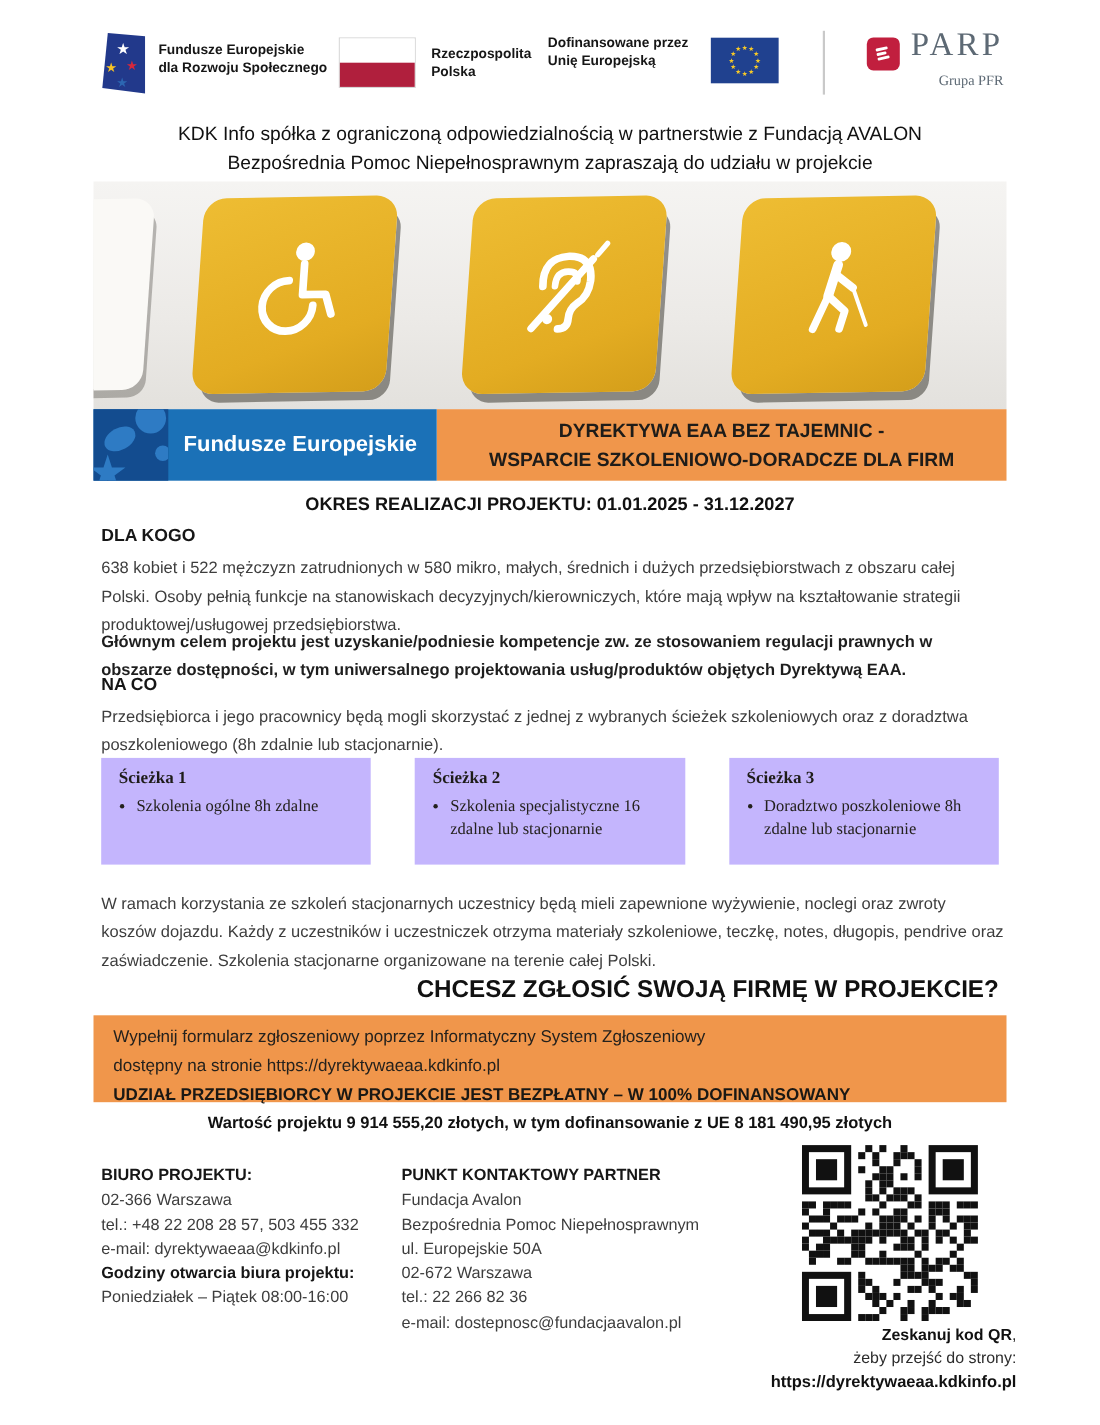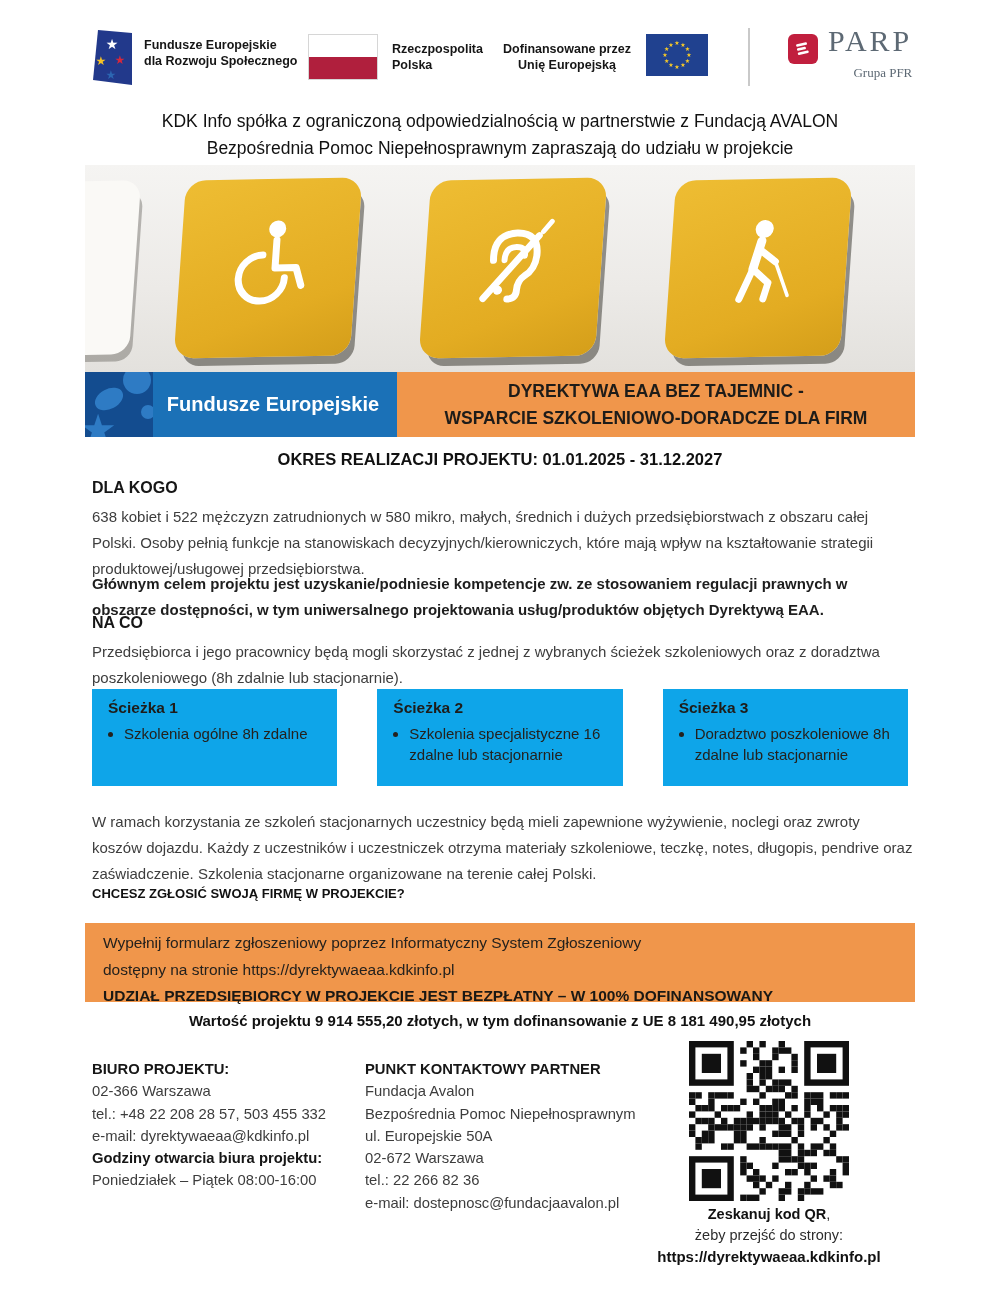--- a/index.html
+++ b/index.html
@@ -48,36 +48,36 @@
                display:flex;flex-direction:column;align-items:center;justify-content:center;
                line-height:1.5;text-align:right;}
 
   
   .period{left:85px;top:450px;width:830px;text-align:center;font-size:16.5px;font-weight:700;color:#111;}
   .h-section{font-size:16px;font-weight:700;color:#161616;}
   .body-text{font-size:15px;line-height:26px;color:#3d3d3d;}
   .bold-text{font-size:15px;line-height:26px;font-weight:700;color:#1e1e1e;}
 
   .paths-row{left:92px;top:689px;width:816px;display:flex;gap:40px;}
-  .path-box{width:266px;height:97px;background:#0ea5e9;box-sizing:border-box;padding:10px 14px 0 16px;}
+  .path-box{width:266px;height:97px;background:#c4b5fd;box-sizing:border-box;padding:10px 14px 0 16px;font-family:Liberation Serif, serif;}
   .path-title{font-size:15.5px;font-weight:700;color:#1e1c19;margin-bottom:6px;}
   .path-box ul{margin:0;padding-left:16px;}
   .path-box li{font-size:15px;line-height:21px;color:#24211d;}
 
-  .cta-heading{left:92px;top:886px;width:816px;font-size:13px;font-weight:700;color:#111;}
+  .cta-heading{left:92px;top:886px;width:816px;font-size:22px;font-weight:700;color:#111;text-align:right;}
   .cta-box{left:85px;top:923px;width:830px;height:79px;background:#f0964b;box-sizing:border-box;
            padding:7px 6px 0 18px;color:#24211d;}
   .cta-box div{font-size:15.5px;line-height:26.5px;}
   .cta-box .b{font-weight:700;color:#1a1814;}
   .value-line{left:85px;top:1012px;width:830px;text-align:center;font-size:15px;font-weight:700;color:#111;}
 
   
   .fcol{font-size:14.8px;line-height:22.3px;color:#3d3d3d;}
   .fcol .fh{font-weight:700;color:#161616;}
-  .qr-wrap{left:654px;top:1041px;width:230px;text-align:center;}
+  .qr-wrap{left:694px;top:1041px;width:230px;text-align:right;}
   .qr-wrap svg{width:160px;height:160px;display:block;margin:0 auto;}
   .qr-cap{font-size:14.5px;line-height:21px;color:#2c2c2c;margin-top:3px;}
   .qr-cap .b{font-weight:700;color:#111;}
   .qr-cap .url{font-weight:700;font-size:15px;color:#111;}
 </style>
 </head>
 <body>
 
 <div class="page">
 
@@ -101,21 +101,21 @@
     <div class="pl-flag">
         <div class="w"></div>
         <div class="r"></div>
       </div>
     <div class="hlabel" style="margin-left:14px;padding-top:7px;">
       <div>Rzeczpospolita</div>
       <div>Polska</div>
     </div>
   </div>
 
-  <div class="abs hlabel" style="left:498px;top:41px;width:138px;text-align:center;">
+  <div class="abs hlabel" style="left:498px;top:31px;width:138px;text-align:left;">
     <div>Dofinansowane przez</div>
     <div>Unię Europejską</div>
   </div>
 
   <span class="abs" style="left:646px;top:34px;">
     <svg width="62" height="42" viewBox="0 0 62 42">
       <rect width="62" height="42" fill="#20418f"></rect>
       <g fill="#f7c927" text-anchor="middle" font-size="6">
         <text x="31" y="11">★</text>
           <text x="37" y="12.6">★</text>

